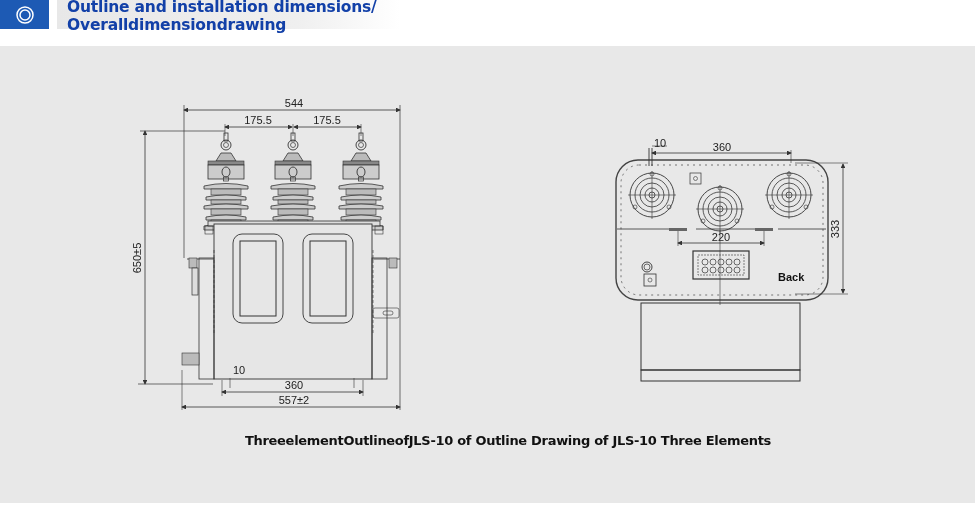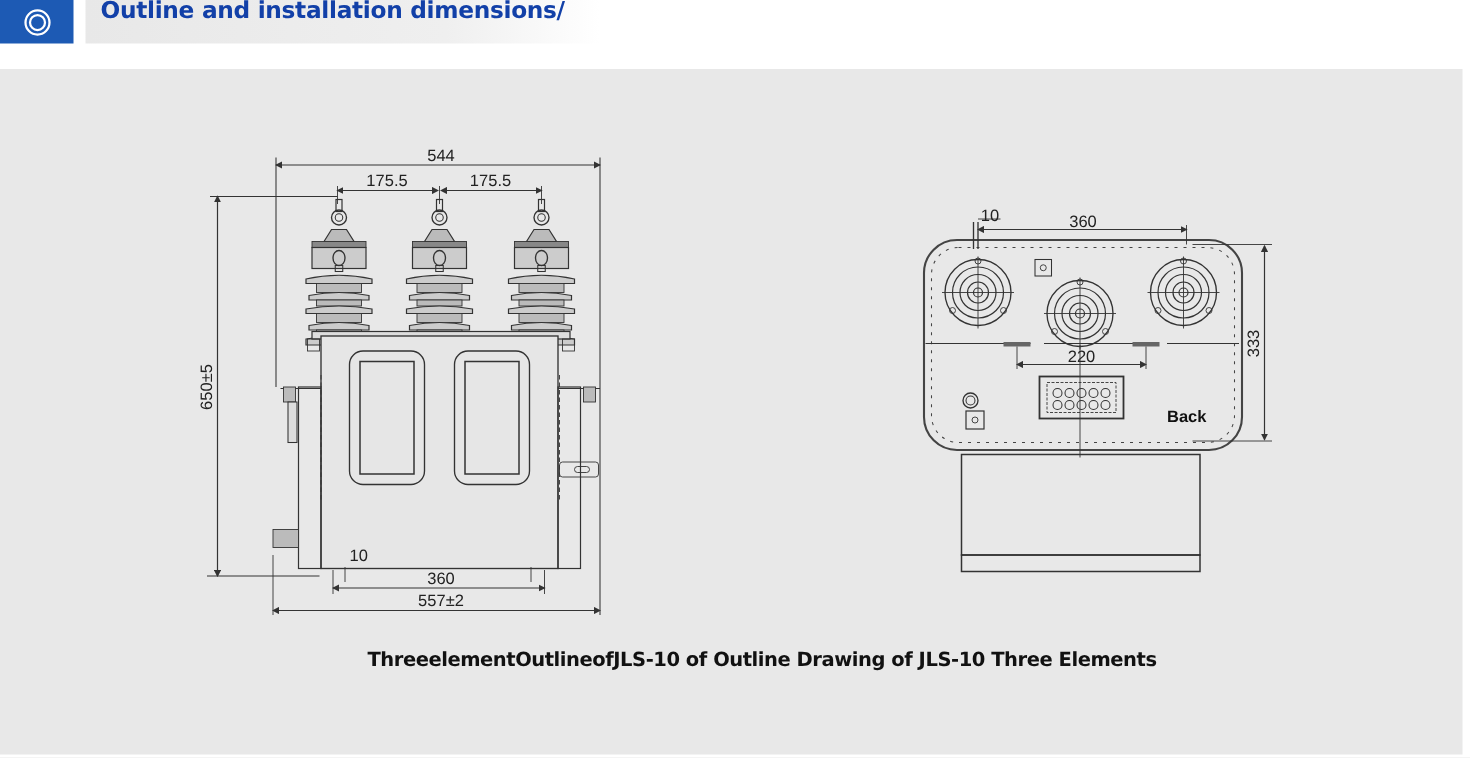--- a/index.html
+++ b/index.html
@@ -16,20 +16,21 @@
 
 <div class="hdr-icon-box">
   <svg width="20" height="20" viewBox="0 0 20 20">
     <circle cx="10" cy="10" r="8" fill="none" stroke="#fff" stroke-width="1.5"></circle>
     <circle cx="10" cy="10" r="5" fill="none" stroke="#fff" stroke-width="1.5"></circle>
   </svg>
 </div>
 <div class="hdr-band"></div>
 <div class="hdr-title">
   <div>Outline and installation dimensions/</div>
+  <div>Overalldimensiondrawing</div>
 </div>
 
 <div class="panel"></div>
 
 <svg style="position:absolute;left:0;top:0" width="980" height="505">
   <defs>
     <marker id="ar" markerWidth="6" markerHeight="6" refX="5" refY="3" orient="auto">
         <path d="M0,0 L6,3 L0,6 z" fill="#333"></path>
       </marker>
     <marker id="al" markerWidth="6" markerHeight="6" refX="1" refY="3" orient="auto">

